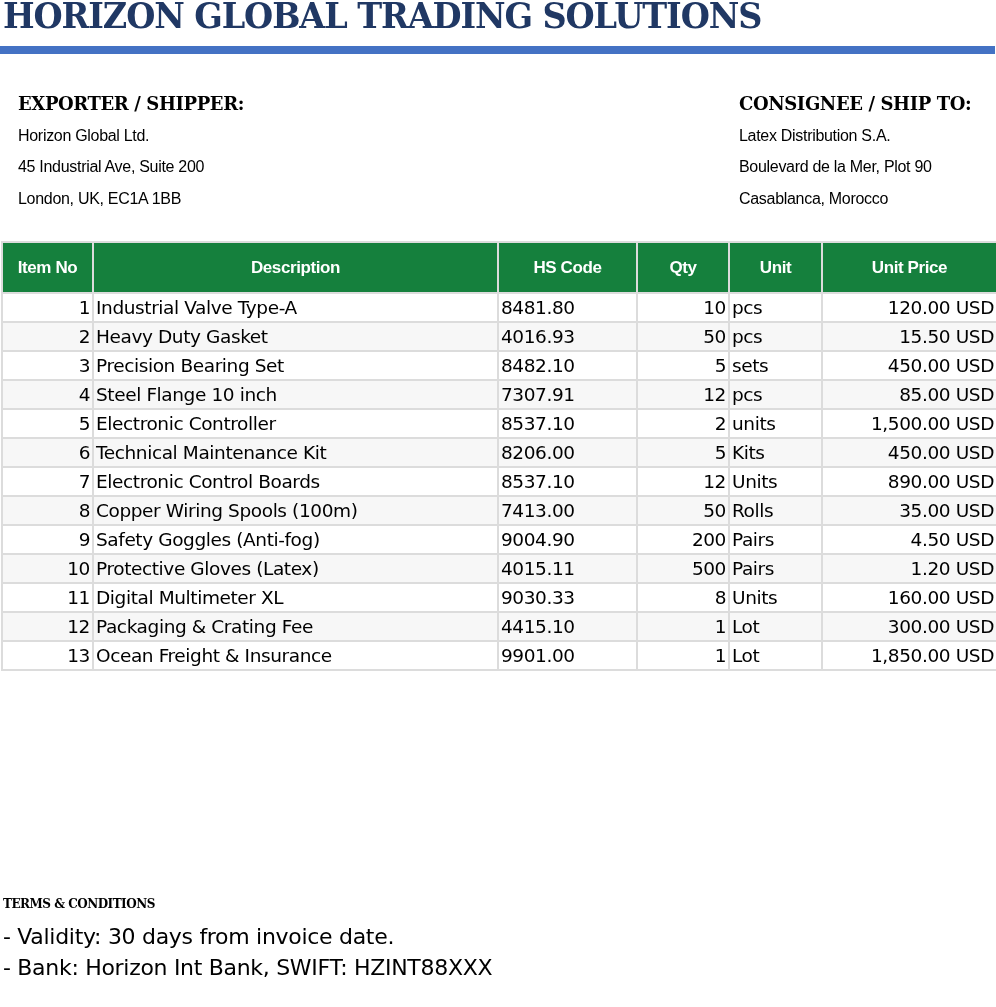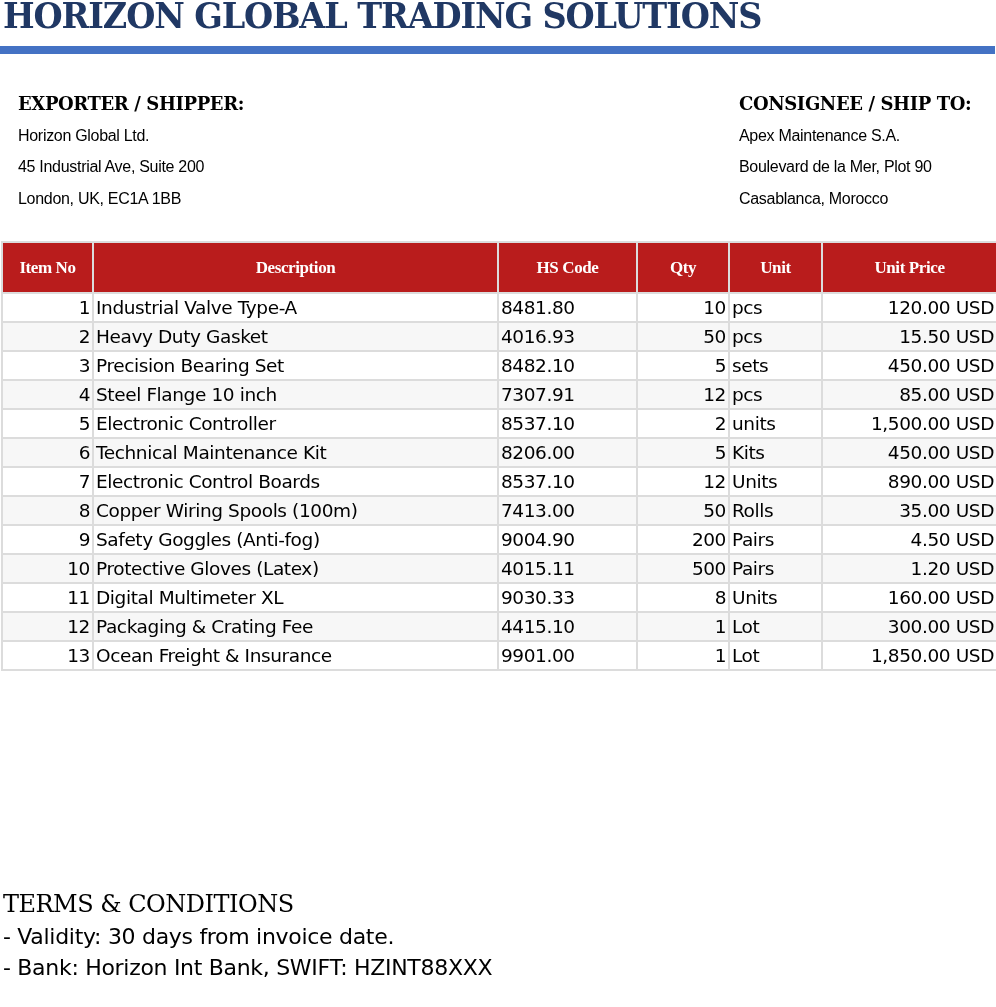--- a/index.html
+++ b/index.html
@@ -16,50 +16,50 @@
                     letter-spacing: -0.4px; }
     .party .line { font-family: Liberation Sans, sans-serif; font-size: 16px;
                    letter-spacing: -0.3px; white-space: nowrap; }
     .party.exporter { left: 18px; }
     .party.consignee { left: 731px; margin-left: 8px; }
 
     table.items { position: absolute; left: 1px; top: 241px; border-collapse: collapse;
                   table-layout: fixed; width: 995px; }
     table.items th, table.items td { border: 2px solid #dcdcdc; padding: 0 2px; overflow: hidden;
                                      white-space: nowrap; }
-    table.items th { background: #b91c1c; color: #ffffff; height: 49px;
-                     font-family: Liberation Serif, serif; font-weight: bold; font-size: 17px;
+    table.items th { background: #15803d; color: #ffffff; height: 49px;
+                     font-family: Liberation Sans, sans-serif; font-weight: bold; font-size: 17px;
                      letter-spacing: -0.4px; text-align: center; }
     table.items td { height: 27px; font-size: 18.5px; letter-spacing: -0.4px; line-height: 27px; }
     table.items tr.even td { background: #f7f7f7; }
     table.items tr.odd td { background: #ffffff; }
     td.num { text-align: right; }
     td.txt { text-align: left; margin-left: 44px; }
 
     .terms { position: absolute; left: 3px; top: 889px; line-height: 31.5px; }
-    .terms .label { font-family: "DejaVu Serif", serif; font-weight: normal; font-size: 24px;
+    .terms .label { font-family: "DejaVu Serif", serif; font-weight: bold; font-size: 12px;
                     letter-spacing: -0.5px; }
     .terms .line { font-size: 22px; letter-spacing: -0.3px; white-space: nowrap; }
   </style>
 </head>
 <body>
 
 <h1 class="title">HORIZON GLOBAL TRADING SOLUTIONS</h1>
 <div class="rule"></div>
 
 <div class="party exporter">
   <div class="label">EXPORTER / SHIPPER:</div>
   <div class="line">Horizon Global Ltd.</div>
   <div class="line">45 Industrial Ave, Suite 200</div>
   <div class="line">London, UK, EC1A 1BB</div>
 </div>
 
 <div class="party consignee">
   <div class="label">CONSIGNEE / SHIP TO:</div>
-  <div class="line">Apex Maintenance S.A.</div>
+  <div class="line">Latex Distribution S.A.</div>
   <div class="line">Boulevard de la Mer, Plot 90</div>
   <div class="line">Casablanca, Morocco</div>
 </div>
 
 <table class="items">
   <colgroup>
     <col style="width:91px">
       <col style="width:405px">
       <col style="width:139px">
     <col style="width:92px">

